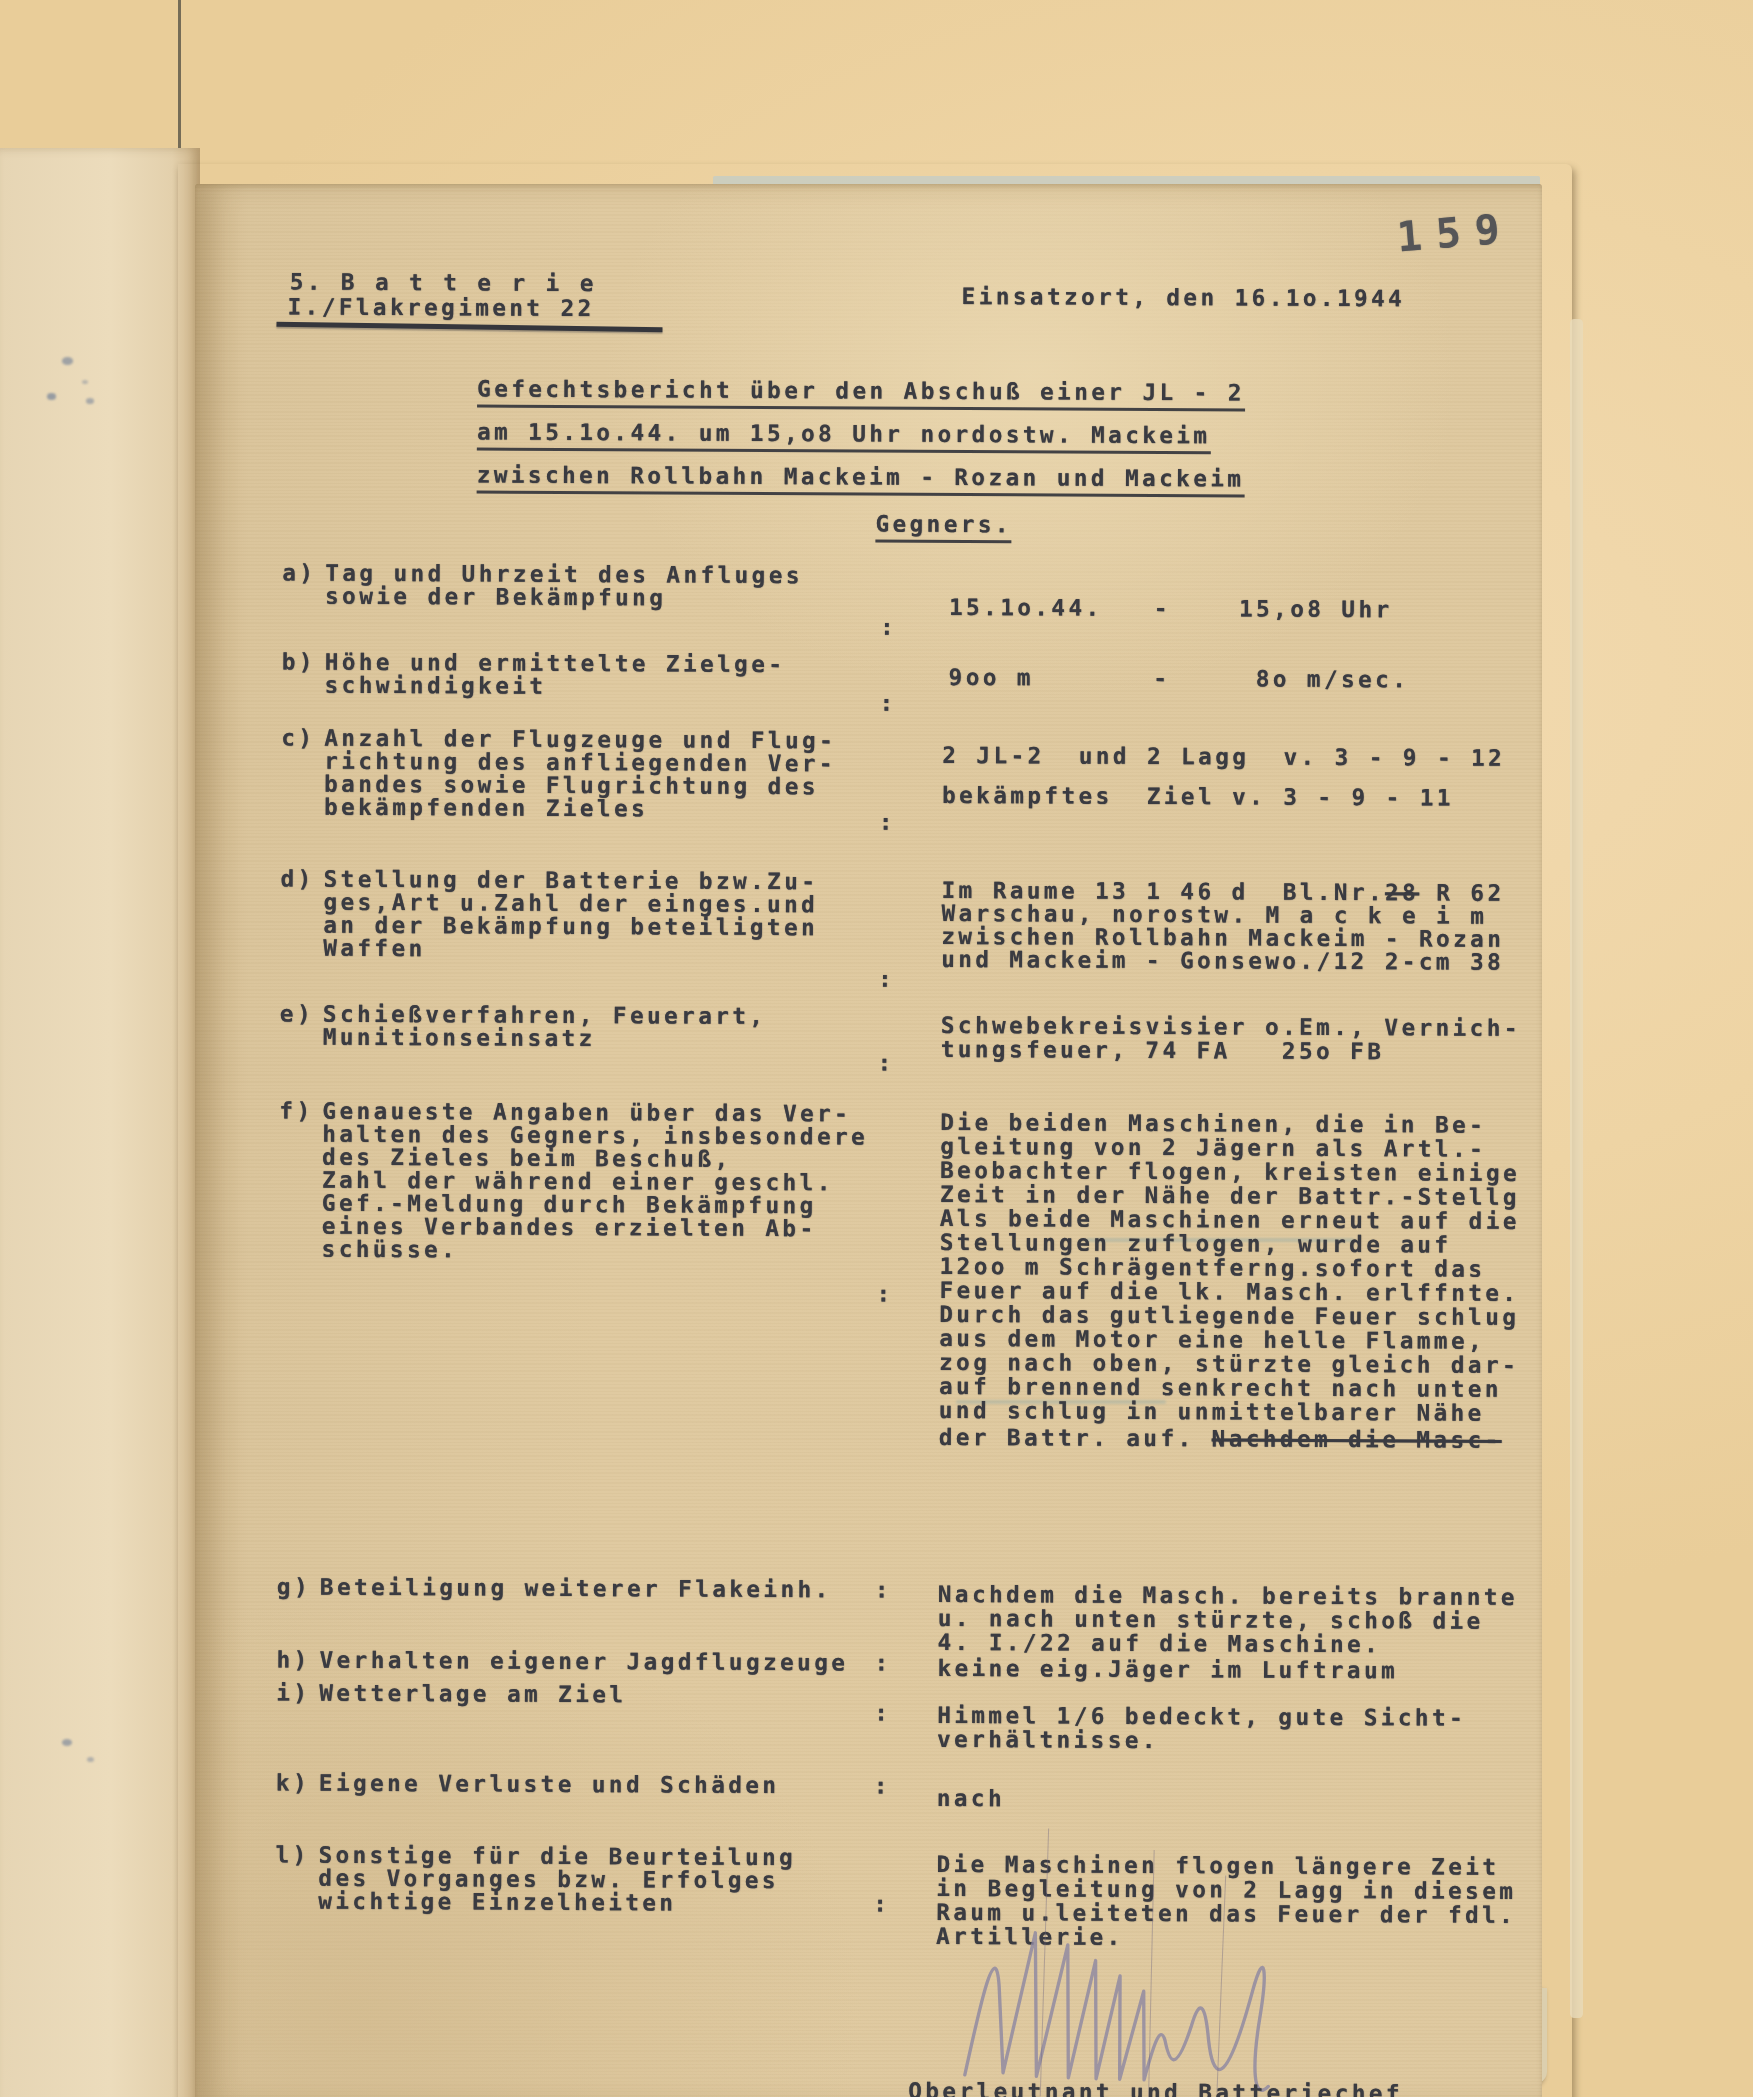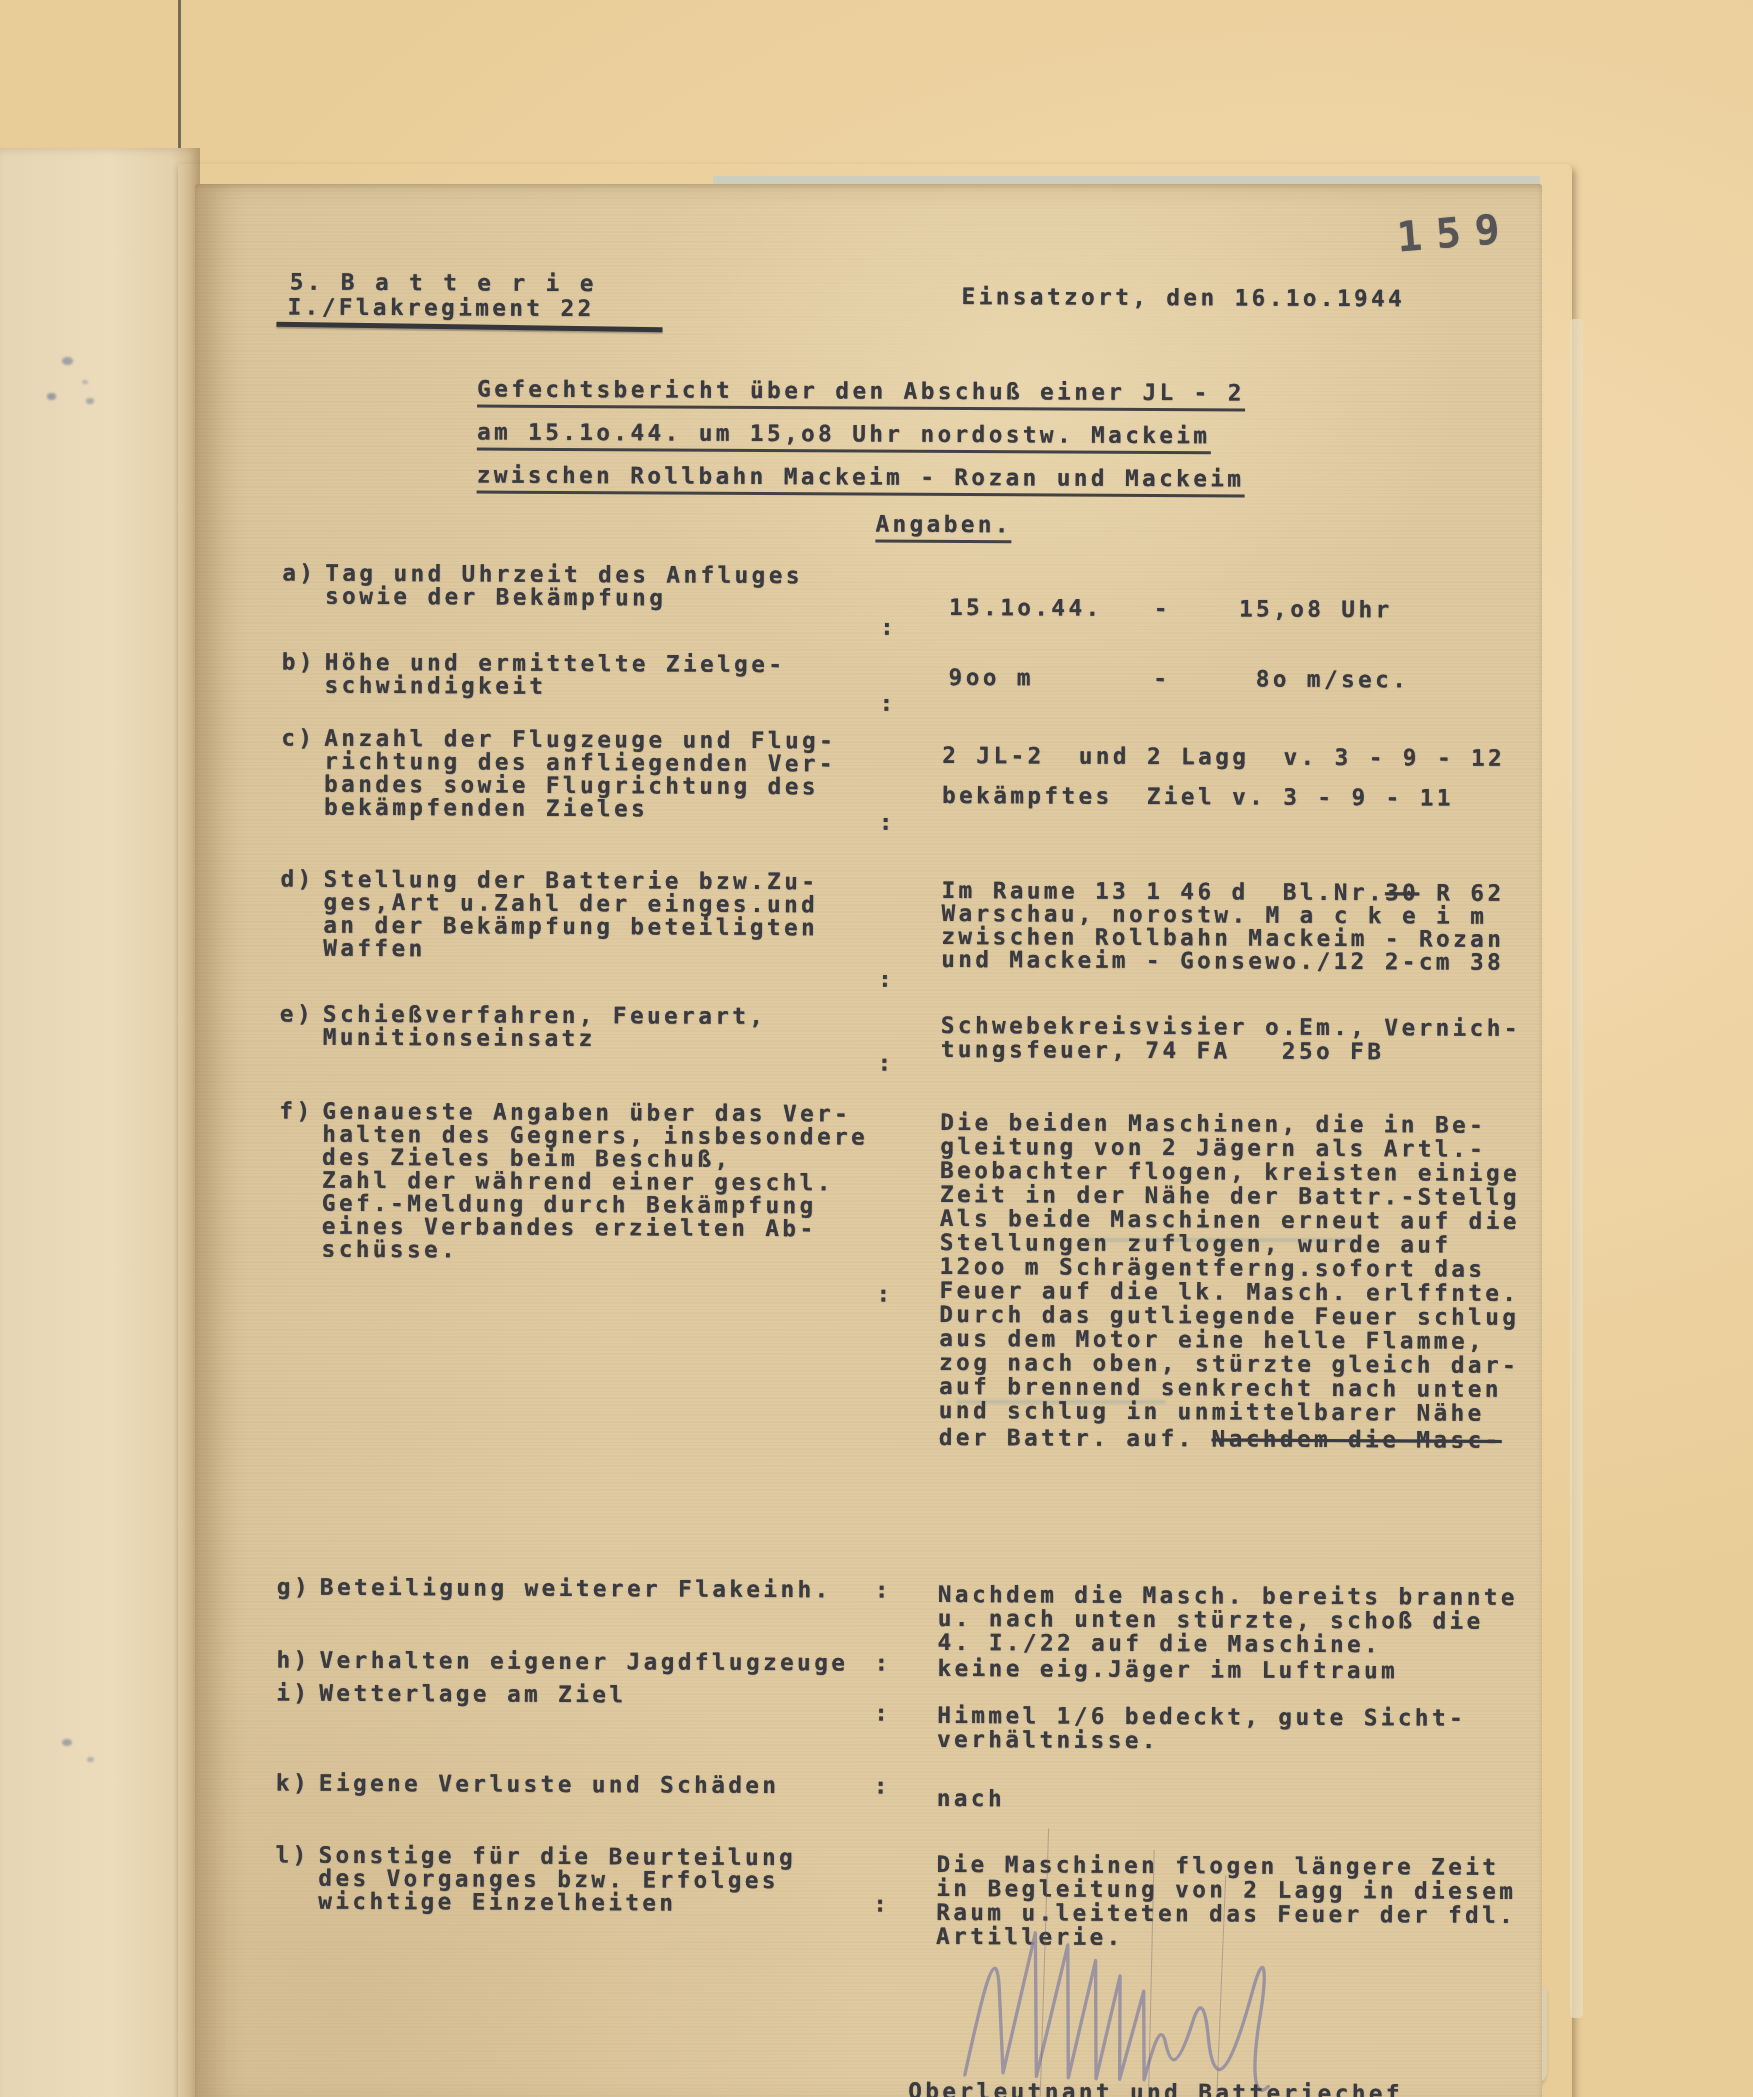--- a/index.html
+++ b/index.html
@@ -94,21 +94,21 @@
   <div class="stamp">159</div>
 
   <div class="r" style="left:289px;top:271px;">5. B a t t e r i e</div>
   <div class="r" style="left:287px;top:296px;">I./Flakregiment 22</div>
   <div class="unit-underline"></div>
   <div class="r" style="left:961px;top:282px;">Einsatzort, den 16.1o.1944</div>
 
   <div class="r" style="left:477px;top:377px;"><span class="u">Gefechtsbericht über den Abschuß einer JL - 2</span></div>
   <div class="r" style="left:477px;top:420px;"><span class="u">am 15.1o.44. um 15,o8 Uhr nordostw. Mackeim</span></div>
   <div class="r" style="left:477px;top:463px;"><span class="u">zwischen Rollbahn Mackeim - Rozan und Mackeim</span></div>
-  <div class="r" style="left:876px;top:510px;"><span class="u">Angaben.</span></div>
+  <div class="r" style="left:876px;top:510px;"><span class="u">Gegners.</span></div>
 
   <div class="r" style="left:283px;top:562px;">a)</div>
   <div class="r" style="left:326px;top:562px;">Tag und Uhrzeit des Anfluges
 sowie der Bekämpfung</div>
   <div class="r" style="left:881px;top:613px;">:</div>
   <div class="r val" style="left:950px;top:592px;">15.1o.44.   -    15,o8 Uhr</div>
 
   <div class="r" style="left:283px;top:651px;">b)</div>
   <div class="r" style="left:326px;top:651px;">Höhe und ermittelte Zielge-
 schwindigkeit</div>
@@ -123,21 +123,21 @@
   <div class="r" style="left:881px;top:808px;">:</div>
   <div class="r val" style="left:944px;top:740px;">2 JL-2  und 2 Lagg  v. 3 - 9 - 12</div>
   <div class="r val" style="left:944px;top:780px;">bekämpftes  Ziel v. 3 - 9 - 11</div>
 
   <div class="r" style="left:283px;top:868px;">d)</div>
   <div class="r" style="left:326px;top:868px;">Stellung der Batterie bzw.Zu-
 ges,Art u.Zahl der einges.und
 an der Bekämpfung beteiligten
 Waffen</div>
   <div class="r" style="left:881px;top:965px;">:</div>
-  <div class="r val" style="left:944px;top:875px;"><span>Im Raume 13 1 46 d  Bl.Nr.</span><span class="struck">30</span><span> R 62</span></div>
+  <div class="r val" style="left:944px;top:875px;"><span>Im Raume 13 1 46 d  Bl.Nr.</span><span class="struck">28</span><span> R 62</span></div>
   <div class="r val" style="left:944px;top:899px;line-height:23px;">Warschau, norostw. M a c k e i m
 zwischen Rollbahn Mackeim - Rozan
 und Mackeim - Gonsewo./12 2-cm 38</div>
 
   <div class="r" style="left:283px;top:1003px;">e)</div>
   <div class="r" style="left:326px;top:1003px;">Schießverfahren, Feuerart,
 Munitionseinsatz</div>
   <div class="r" style="left:881px;top:1049px;">:</div>
   <div class="r val" style="left:944px;top:1010px;">Schwebekreisvisier o.Em., Vernich-
 tungsfeuer, 74 FA   25o FB</div>

